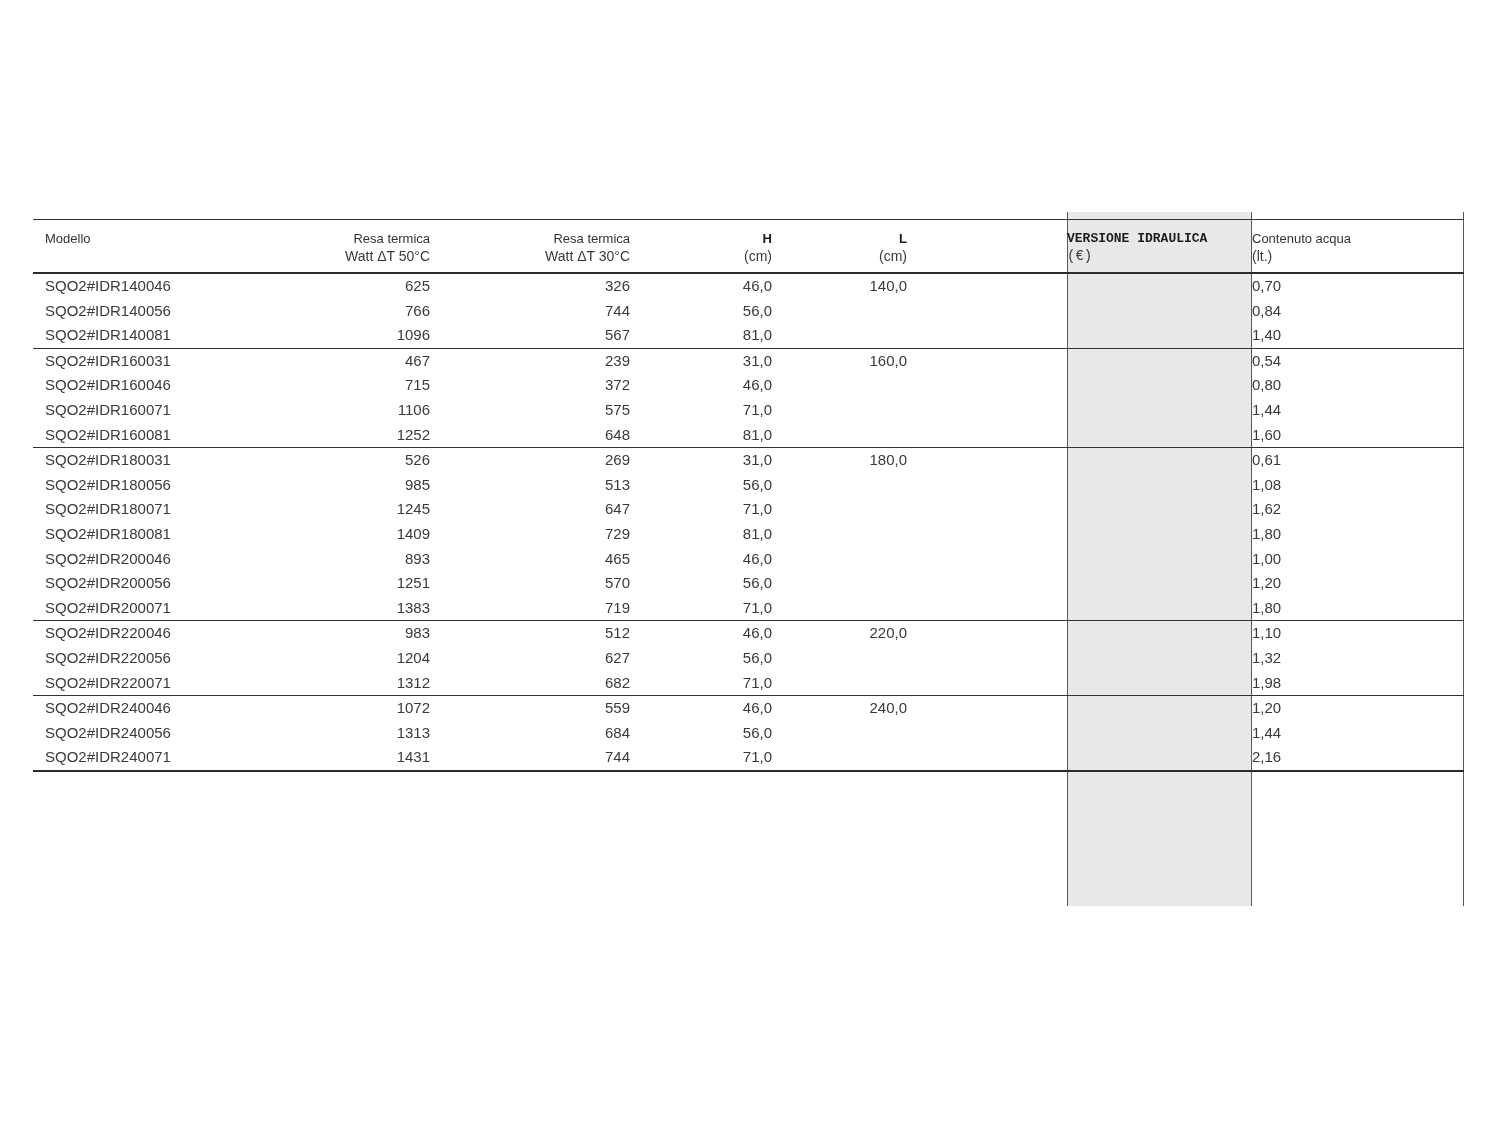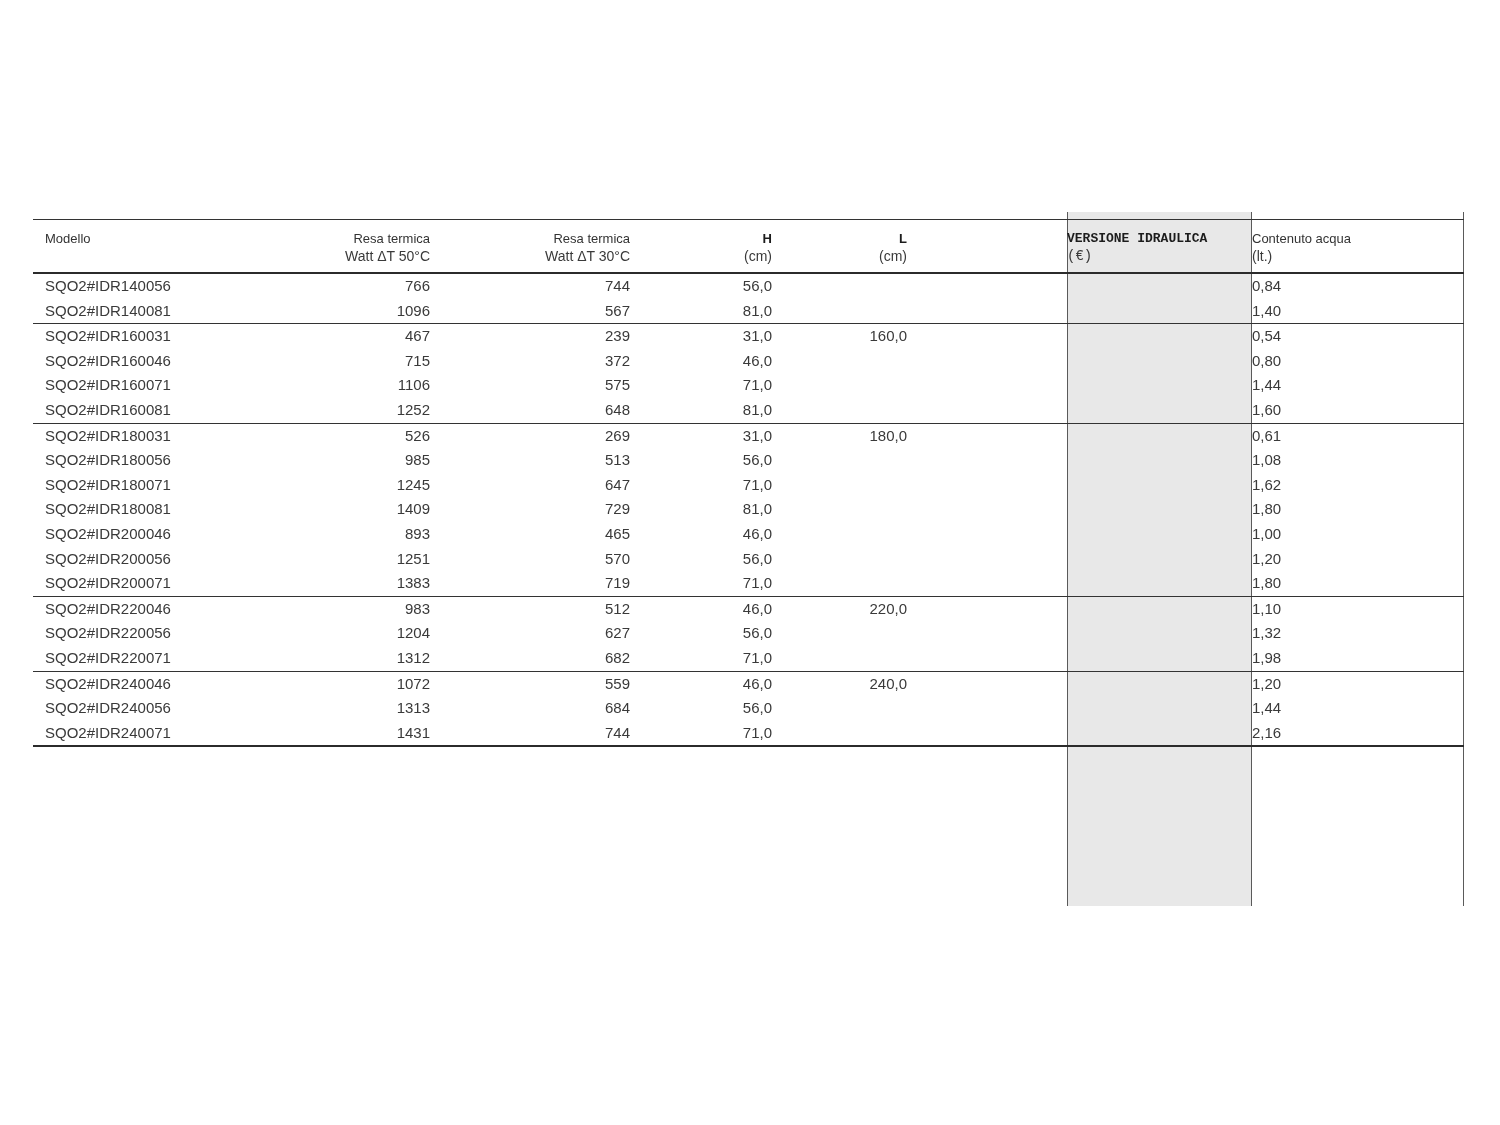--- a/index.html
+++ b/index.html
@@ -75,20 +75,30 @@
             <div class="h-line2">(€)</div>
           </th>
           <th class="c-contenuto">
             <div class="h-line1">Contenuto acqua</div>
             <div class="h-line2">(lt.)</div>
           </th>
         </tr>
       </thead>
       <tbody id="table-body">
           <tr>
+    <td class="c-modello">SQO2#IDR140046</td>
+    <td class="c-num">625</td>
+    <td class="c-num">326</td>
+    <td class="c-num">46,0</td>
+    <td class="c-num">140,0</td>
+    <td class="c-spacer"></td>
+    <td class="c-versione"></td>
+    <td class="c-contenuto">0,70</td>
+  </tr>
+          <tr>
     <td class="c-modello">SQO2#IDR140056</td>
     <td class="c-num">766</td>
     <td class="c-num">744</td>
     <td class="c-num">56,0</td>
     <td class="c-num"></td>
     <td class="c-spacer"></td>
     <td class="c-versione"></td>
     <td class="c-contenuto">0,84</td>
   </tr>
           <tr>

